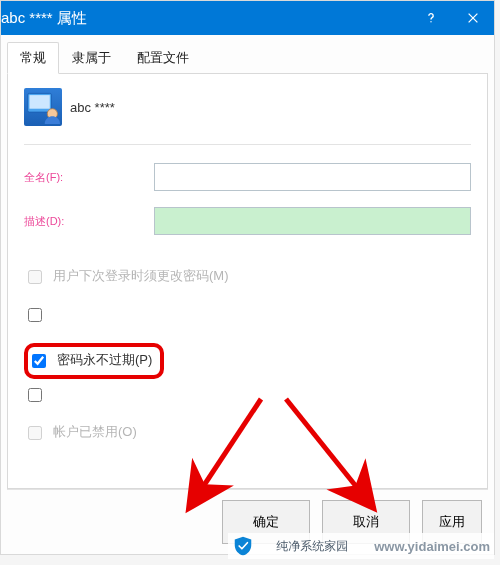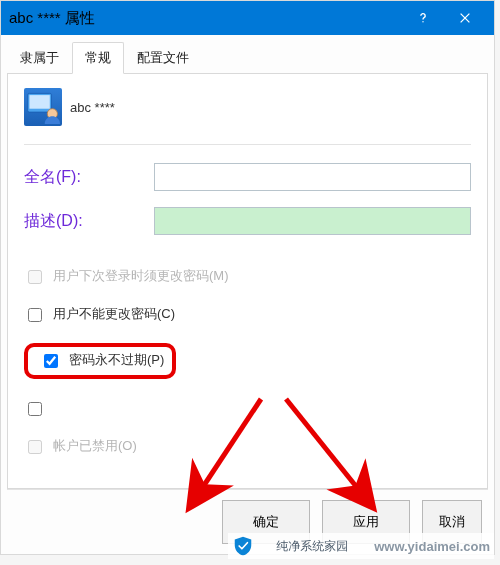--- a/index.html
+++ b/index.html
@@ -18,25 +18,25 @@
     width: 495px;
     height: 555px;
     background: #fff;
     border: 1px solid #d9d9d9;
     display: flex;
     flex-direction: column;
     position: relative;
   }
   .titlebar {
     background: #0078d7;
-    color: #000000;
+    color: #ffffff;
     height: 34px;
     display: flex;
     align-items: center;
-    padding: 0 8px;
+    padding: 0 0;
     font-size: 15px;
   }
   .titlebar .title { flex: 1; }
   .titlebar .sysbtn {
     width: 42px;
     height: 34px;
     display: flex;
     align-items: center;
     justify-content: center;
     color: #fff;
@@ -92,21 +92,21 @@
     position: relative;
     display:flex;align-items:center;justify-content:center;
   }
   .user-icon svg { width:34px; height:34px; }
   .divider { border: none; border-top: 1px solid #e3e3e3; margin: 10px 0 18px 0; }
   .field-row {
     display: flex;
     align-items: center;
     margin-bottom: 16px;
   }
-  .field-row .lbl { width: 130px; color: #6d28d9; font-size: 16px; }
+  .field-row .lbl { width: 130px; color: #ec4899; font-size: 11px; }
   .field-row input[type=text] {
     flex: 1;
     height: 28px;
     border: 1px solid #b8c4cc;
     padding: 2px 6px;
     font-size: 13px;
   }
   .field-row input.desc { background: #c9f0cf; }
   .check-row {
     display: flex;
@@ -114,25 +114,24 @@
     gap: 8px;
     margin: 6px 0 18px 0;
     font-size: 13px;
   }
   .check-row input[type=checkbox] { width:14px; height:14px; }
   .check-row.disabled { color: #b5b5b5; }
   .check-row.disabled input[type=checkbox] { accent-color:#c8c8c8; }
   .highlight-box {
     border: 4px solid #e60000;
     border-radius: 10px;
-    padding: 4px 8px 4px 12px;
+    padding: 4px 8px 4px 0;
     display: inline-flex;
     align-items: center;
     gap: 8px;
-    margin-bottom: 14px;
   }
   .button-row {
     display: flex;
     justify-content: flex-end;
     gap: 12px;
     padding: 10px 6px 10px 6px;
     background: #fdfdfd;
     border-top: 1px solid #e3e3e3;
   }
   .button-row button {
@@ -177,22 +176,22 @@
       <svg viewBox="0 0 16 16" width="14" height="14" stroke="#fff" stroke-width="1.4">
         <line x1="3" y1="3" x2="13" y2="13"></line>
           <line x1="13" y1="3" x2="3" y2="13"></line>
       </svg>
     </span>
   </div>
 
   <div class="client">
 
     <div class="tabs-strip">
+      <div class="tab active">常规</div>
       <div class="tab">隶属于</div>
-      <div class="tab active">常规</div>
       <div class="tab">配置文件</div>
     </div>
 
     <div class="tabcontent">
 
       <div class="header-row">
         <span class="user-icon">
           <svg viewBox="0 0 40 40">
             <rect x="2" y="4" width="28" height="22" rx="2" fill="#4aa3ef" stroke="#1a5fb4"></rect>
             <rect x="4" y="6" width="24" height="16" fill="#cde7ff"></rect>
@@ -217,21 +216,20 @@
 
       <div style="height:10px"></div>
 
       <label class="check-row disabled">
         <input type="checkbox" disabled="" style="">
         <span>用户下次登录时须更改密码(M)</span>
       </label>
 
       <label class="check-row">
         <input type="checkbox" style="">
-        <span>用户不能更改密码(C)</span>
       </label>
 
       <div class="highlight-box">
         <label class="check-row" style="margin:0">
           <input type="checkbox" checked="" style="">
           <span>密码永不过期(P)</span>
         </label>
       </div>
 
       <label class="check-row">
@@ -240,22 +238,22 @@
 
       <label class="check-row disabled">
         <input type="checkbox" disabled="" style="">
         <span>帐户已禁用(O)</span>
       </label>
 
     </div>
 
     <div class="button-row">
       <button>确定</button>
+      <button>取消</button>
       <button>应用</button>
-      <button>取消</button>
     </div>
 
   </div>
 
   <svg width="495" height="555" style="position:absolute;left:0;top:0;pointer-events:none">
     <defs>
       <marker id="ah" markerWidth="12" markerHeight="12" refX="8" refY="5" orient="auto">
         <path d="M0,0 L10,5 L0,10 L3,5 Z" fill="#e60000"></path>
       </marker>
     </defs>

